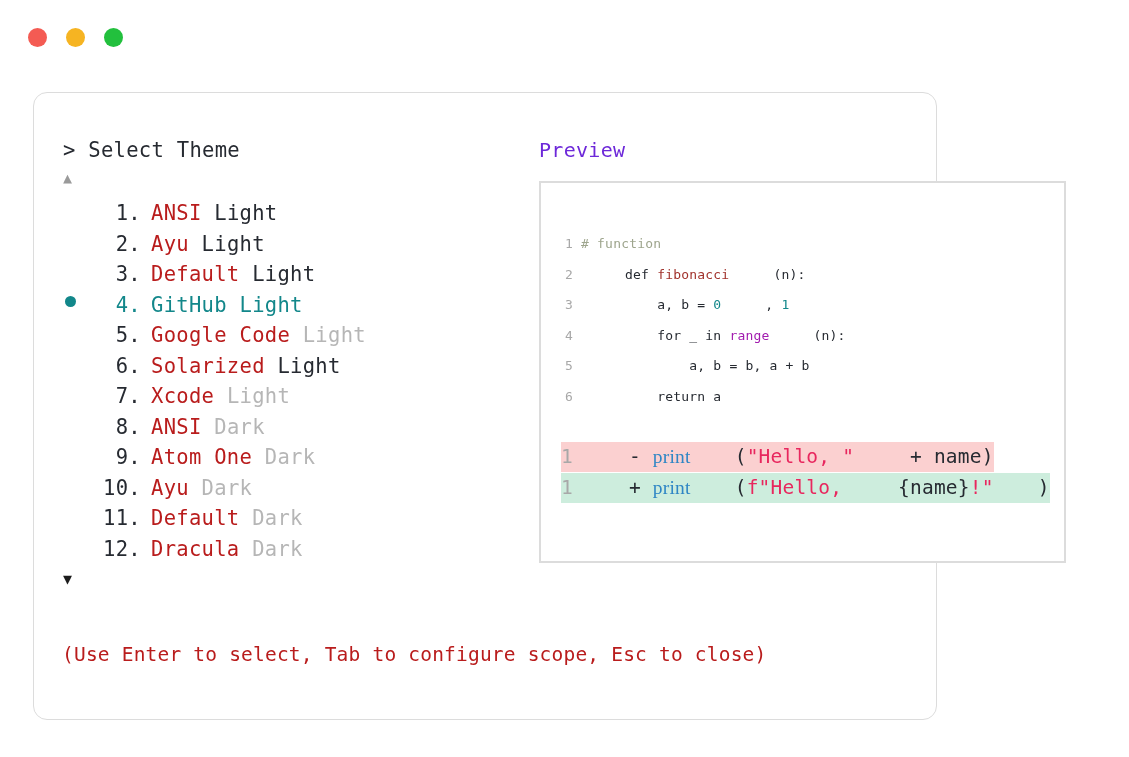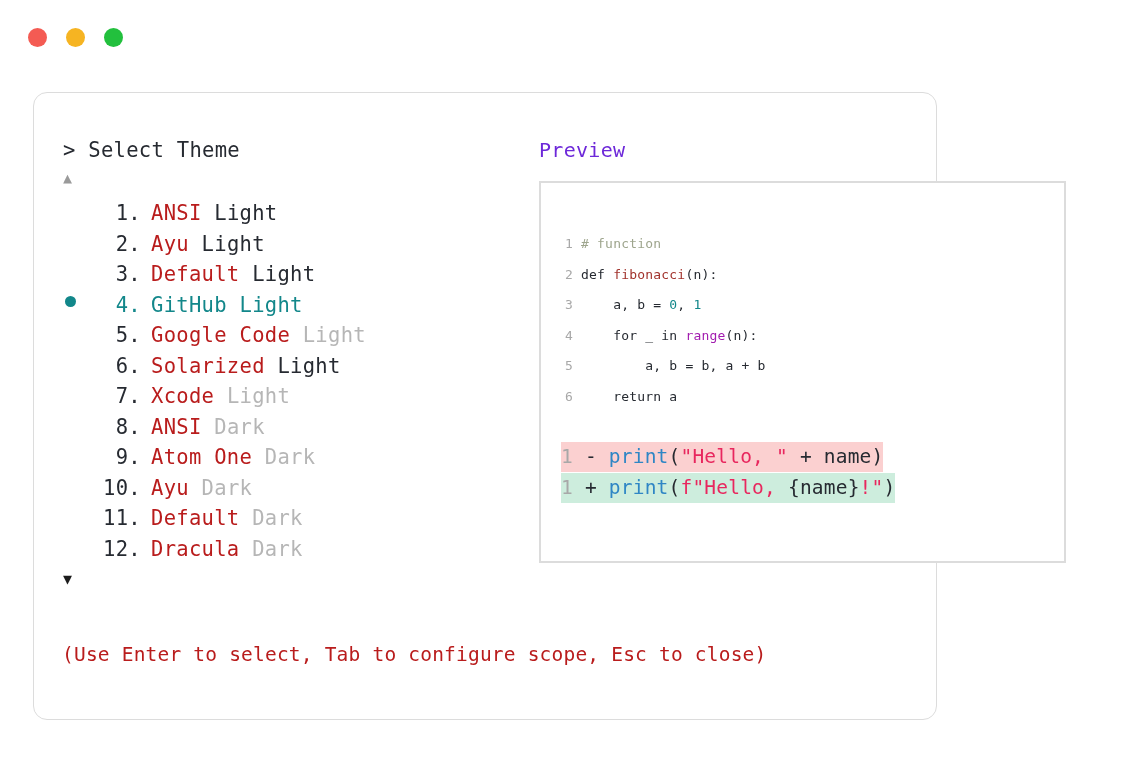--- a/index.html
+++ b/index.html
@@ -167,28 +167,28 @@
     white-space: pre;
     letter-spacing: 0.2px;
     color: #262a31;
   }
   .lnum {
     color: #a8a8a8;
     display: inline-block;
     width: 12px;
     text-align: right;
   }
-  .code-body { color: #262a31; }
+  .code-body { color: #262a31; margin-left: 44px; }
 
   .tok-comment { color: #9ea58d; }
   .tok-func    { color: #a1322c; }
   .tok-num     { color: #12878a; }
   .tok-builtin { color: #a21caf; }
   .tok-str     { color: #e8275e; }
-  .tok-print   { color: #2f86c5; }
+  .tok-print   { color: #2f86c5; font-family: Liberation Serif, serif; }
 
   .diff-block { margin-top: 30px; }
   .diff-line {
     font-size: 19.5px;
     line-height: 30.5px;
     height: 30.5px;
     white-space: pre;
     letter-spacing: 0.2px;
     display: block;
   }

